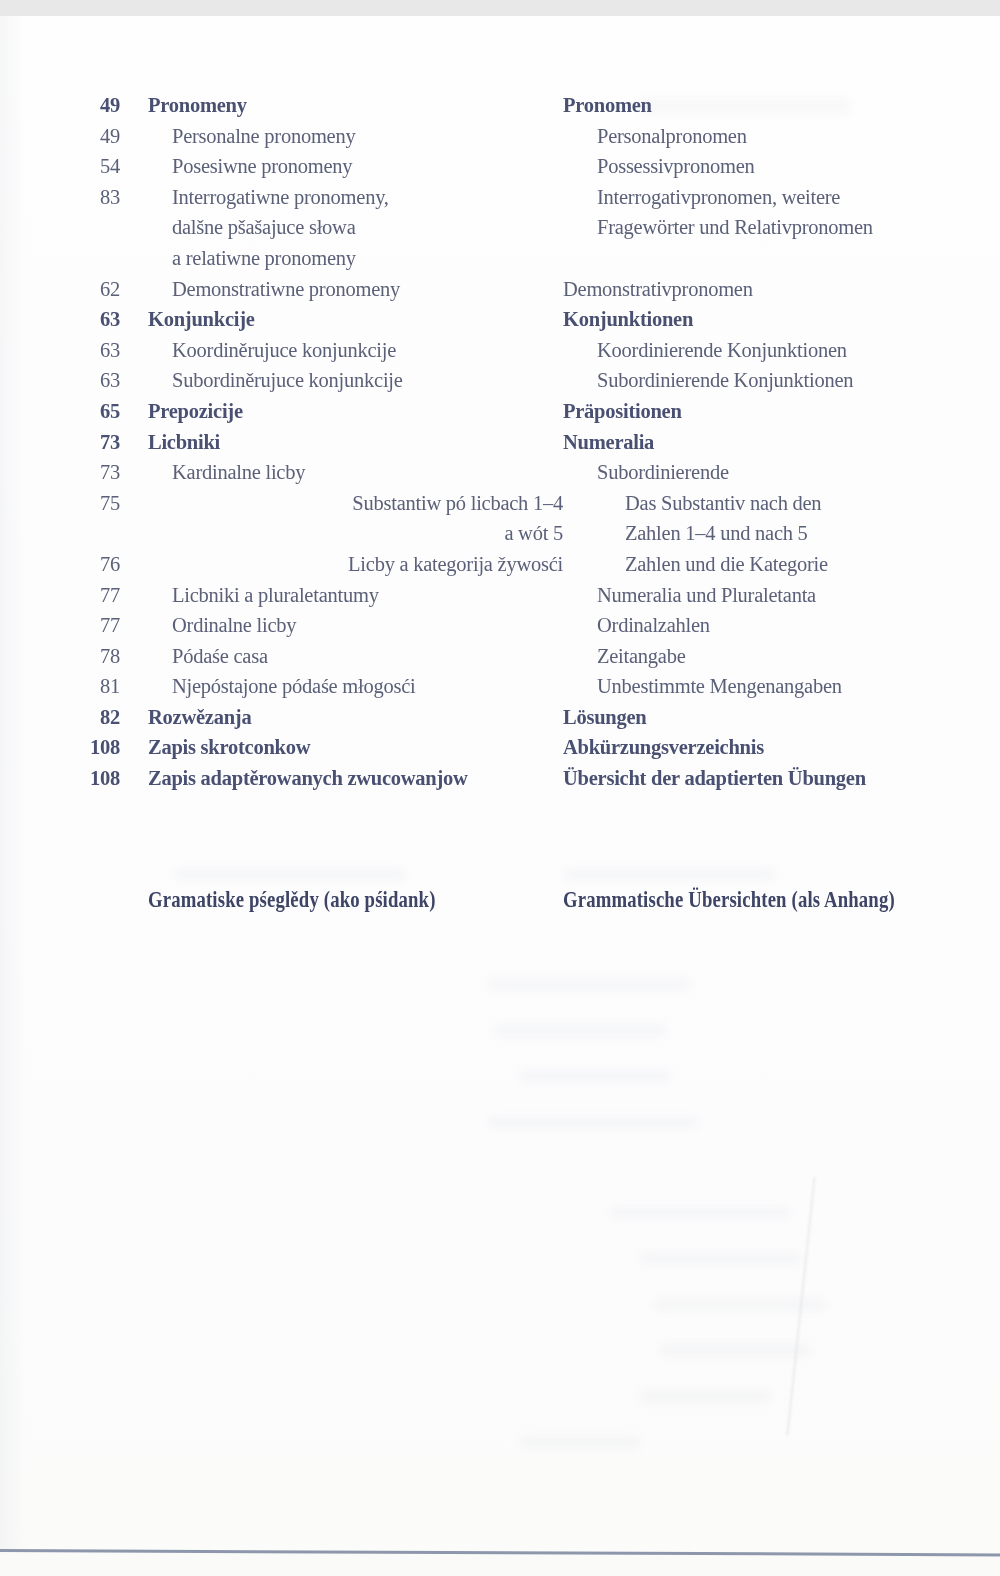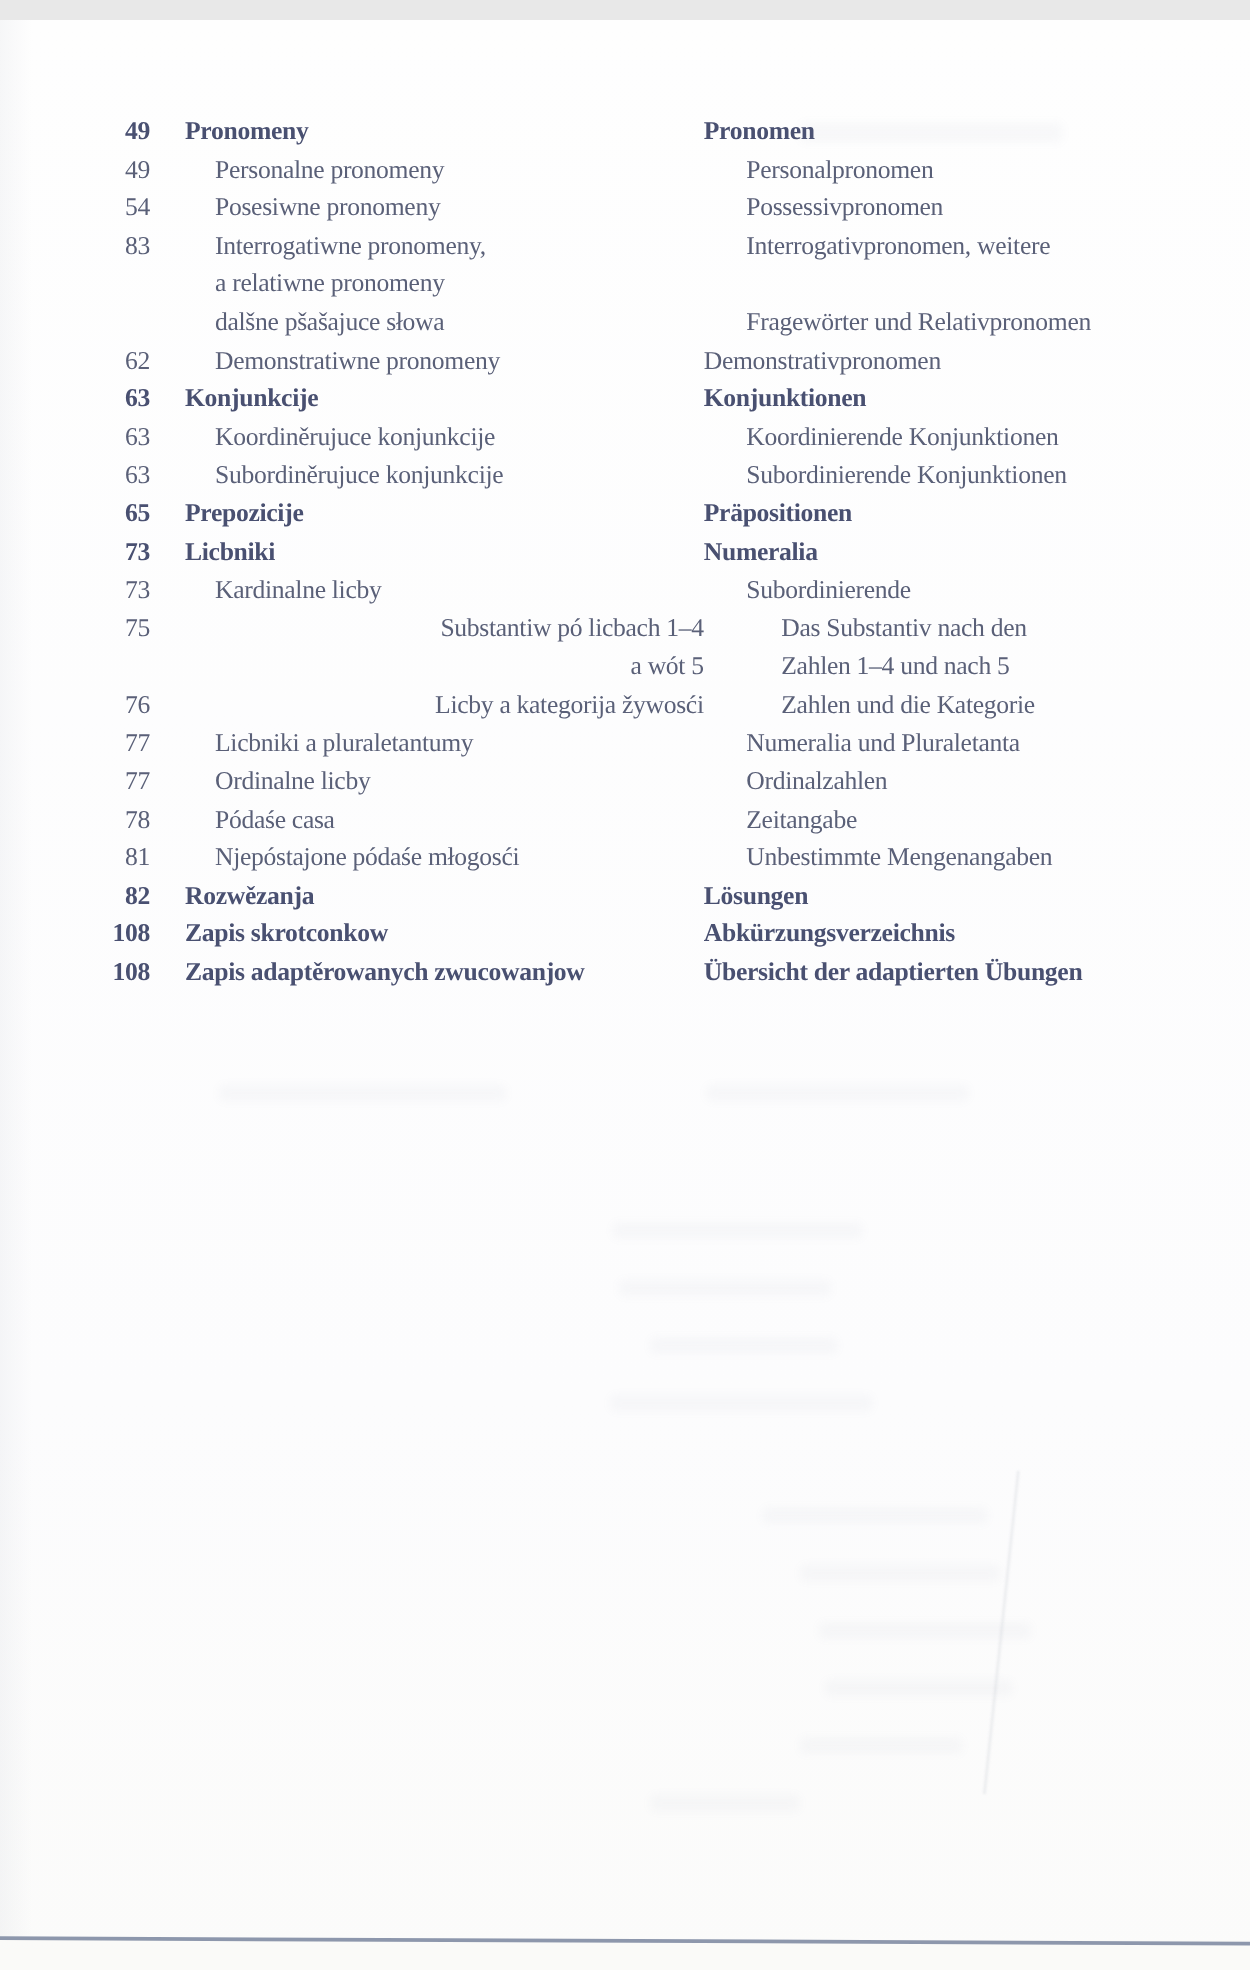--- a/index.html
+++ b/index.html
@@ -150,27 +150,27 @@
         <span class="cell-left l1">Posesiwne pronomeny</span>
         <span class="cell-right r1">Possessivpronomen</span>
       </div>
       <div class="toc-row">
         <span class="num">83</span>
         <span class="cell-left l1">Interrogatiwne pronomeny,</span>
         <span class="cell-right r1">Interrogativpronomen, weitere</span>
       </div>
       <div class="toc-row">
         <span class="num"></span>
+        <span class="cell-left l1">dalšne pšašajuce słowa</span>
+        <span class="cell-right r1">Fragewörter und Relativpronomen</span>
+      </div>
+      <div class="toc-row">
+        <span class="num"></span>
         <span class="cell-left l1">a relatiwne pronomeny</span>
         <span class="cell-right r1"></span>
-      </div>
-      <div class="toc-row">
-        <span class="num"></span>
-        <span class="cell-left l1">dalšne pšašajuce słowa</span>
-        <span class="cell-right r1">Fragewörter und Relativpronomen</span>
       </div>
       <div class="toc-row">
         <span class="num">62</span>
         <span class="cell-left l1">Demonstratiwne pronomeny</span>
         <span class="cell-right r0">Demonstrativpronomen</span>
       </div>
       <div class="toc-row bold">
         <span class="num">63</span>
         <span class="cell-left l0">Konjunkcije</span>
         <span class="cell-right r0">Konjunktionen</span>
@@ -245,20 +245,24 @@
         <span class="cell-left l0">Zapis skrotconkow</span>
         <span class="cell-right r0">Abkürzungsverzeichnis</span>
       </div>
       <div class="toc-row bold">
         <span class="num">108</span>
         <span class="cell-left l0">Zapis adaptěrowanych zwucowanjow</span>
         <span class="cell-right r0">Übersicht der adaptierten Übungen</span>
       </div>
     </div>
 
+  <div class="footer-row">
+    <div class="footer-heading left">Gramatiske pśeglědy (ako pśidank)</div>
+    <div class="footer-heading right">Grammatische Übersichten (als Anhang)</div>
+  </div>
 
   <div class="ghost" style="left:640px; top:82px;  width:210px; height:16px;"></div>
   <div class="ghost" style="left:175px; top:852px; width:230px; height:13px;"></div>
   <div class="ghost" style="left:565px; top:852px; width:210px; height:13px;"></div>
   <div class="ghost" style="left:490px; top:962px;  width:200px; height:13px;"></div>
   <div class="ghost" style="left:495px; top:1008px; width:170px; height:13px;"></div>
   <div class="ghost" style="left:520px; top:1054px; width:150px; height:13px;"></div>
   <div class="ghost" style="left:488px; top:1100px; width:210px; height:13px;"></div>
   <div class="ghost" style="left:610px; top:1190px; width:180px; height:13px;"></div>
   <div class="ghost" style="left:640px; top:1236px; width:160px; height:13px;"></div>

